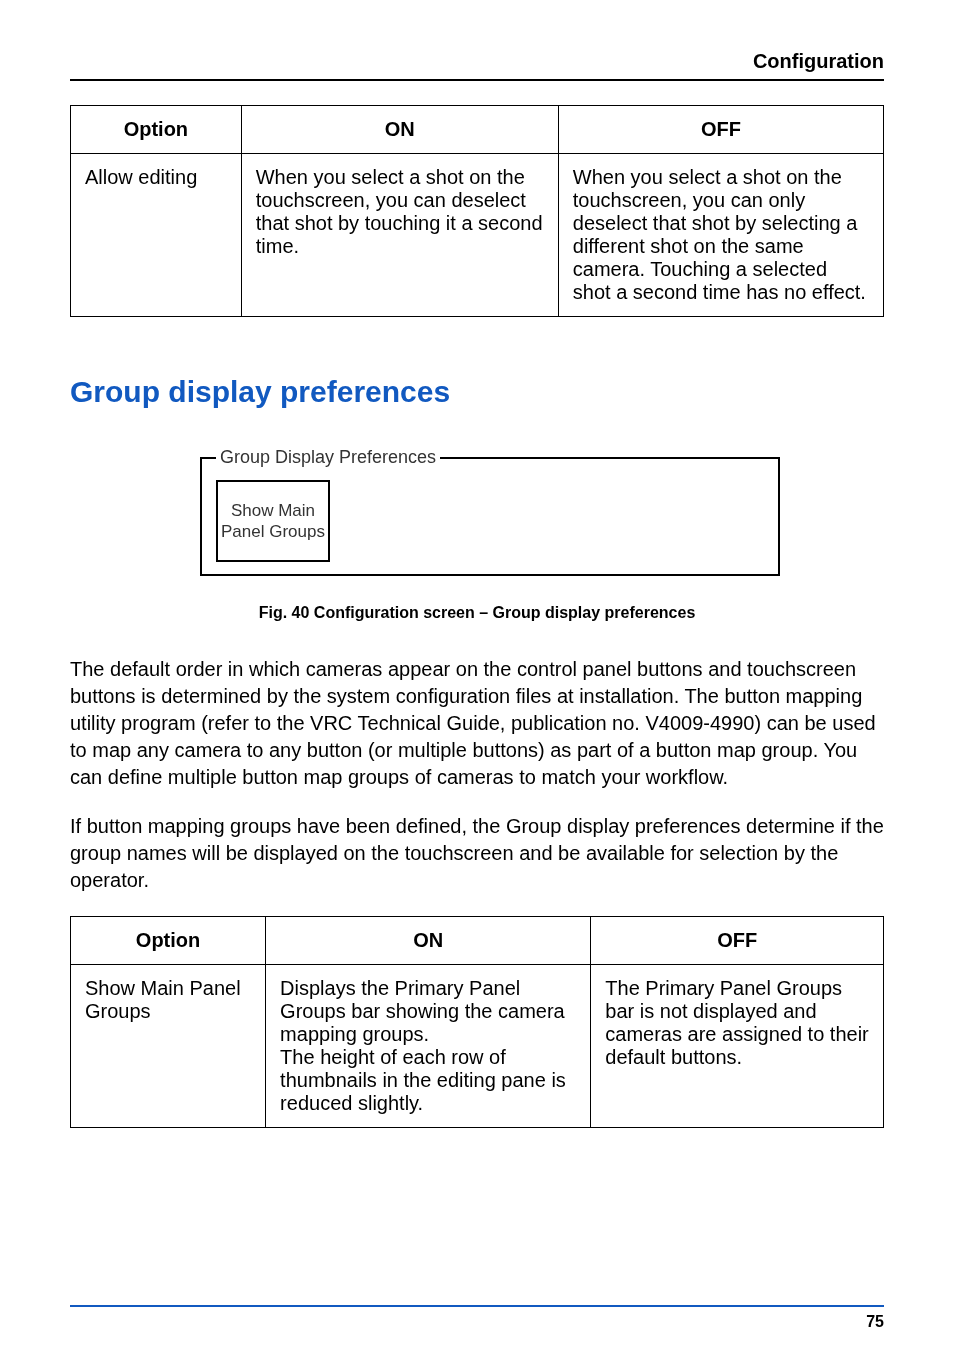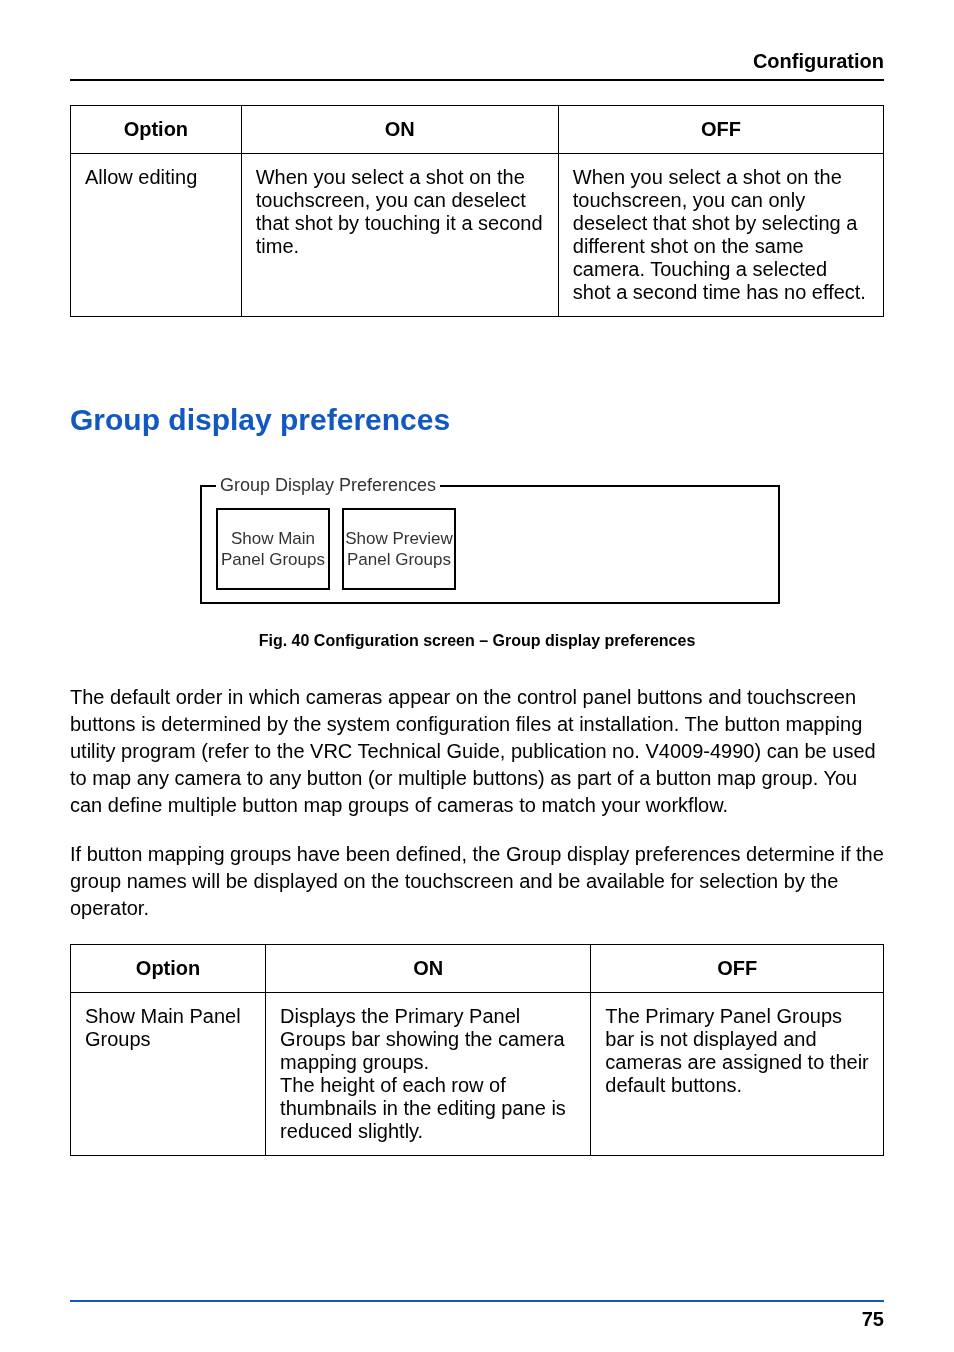--- a/index.html
+++ b/index.html
@@ -24,21 +24,21 @@
     padding-bottom: 6px;
     margin-bottom: 24px;
     text-align: right;
     font-weight: bold;
     font-size: 20px;
   }
   table.info {
     border-collapse: collapse;
     width: 100%;
     font-size: 20px;
-    margin-bottom: 56px;
+    margin-bottom: 28px;
   }
   table.info th, table.info td {
     border: 1.5px solid #000;
     padding: 12px 14px;
     vertical-align: top;
     text-align: left;
   }
   table.info th {
     font-weight: bold;
     text-align: center;
@@ -95,21 +95,21 @@
   }
   .footer-area {
     margin-top: auto;
   }
   .footer-line {
     border-top: 2px solid #1159c0;
     padding-top: 6px;
     display: flex;
     justify-content: flex-end;
     font-weight: bold;
-    font-size: 20px;
+    font-size: 16px;
   }
 </style>
 </head>
 <body>
 
 <div class="page">
 
   <div class="header-area">
     <span>Configuration</span>
   </div>
@@ -130,21 +130,20 @@
       </tr>
     </tbody>
   </table>
 
   <h2 class="section">Group display preferences</h2>
 
   <div class="fieldset-wrap">
     <fieldset class="group-prefs">
       <legend>Group Display Preferences</legend>
       <div class="pref-btn">Show Main Panel Groups</div>
-      <div class="pref-btn">Show Preview Panel Groups</div>
     </fieldset>
   </div>
 
   <div class="fig-caption">Fig. 40  Configuration screen – Group display preferences</div>
 
   <p class="body">The default order in which cameras appear on the control panel buttons and touchscreen buttons is determined by the system configuration files at installation. The button mapping utility program (refer to the VRC Technical Guide, publication no. V4009-4990) can be used to map any camera to any button (or multiple buttons) as part of a button map group. You can define multiple button map groups of cameras to match your workflow.</p>
   <p class="body">If button mapping groups have been defined, the Group display preferences determine if the group names will be displayed on the touchscreen and be available for selection by the operator.</p>
 
   <table class="info">
     <thead>

